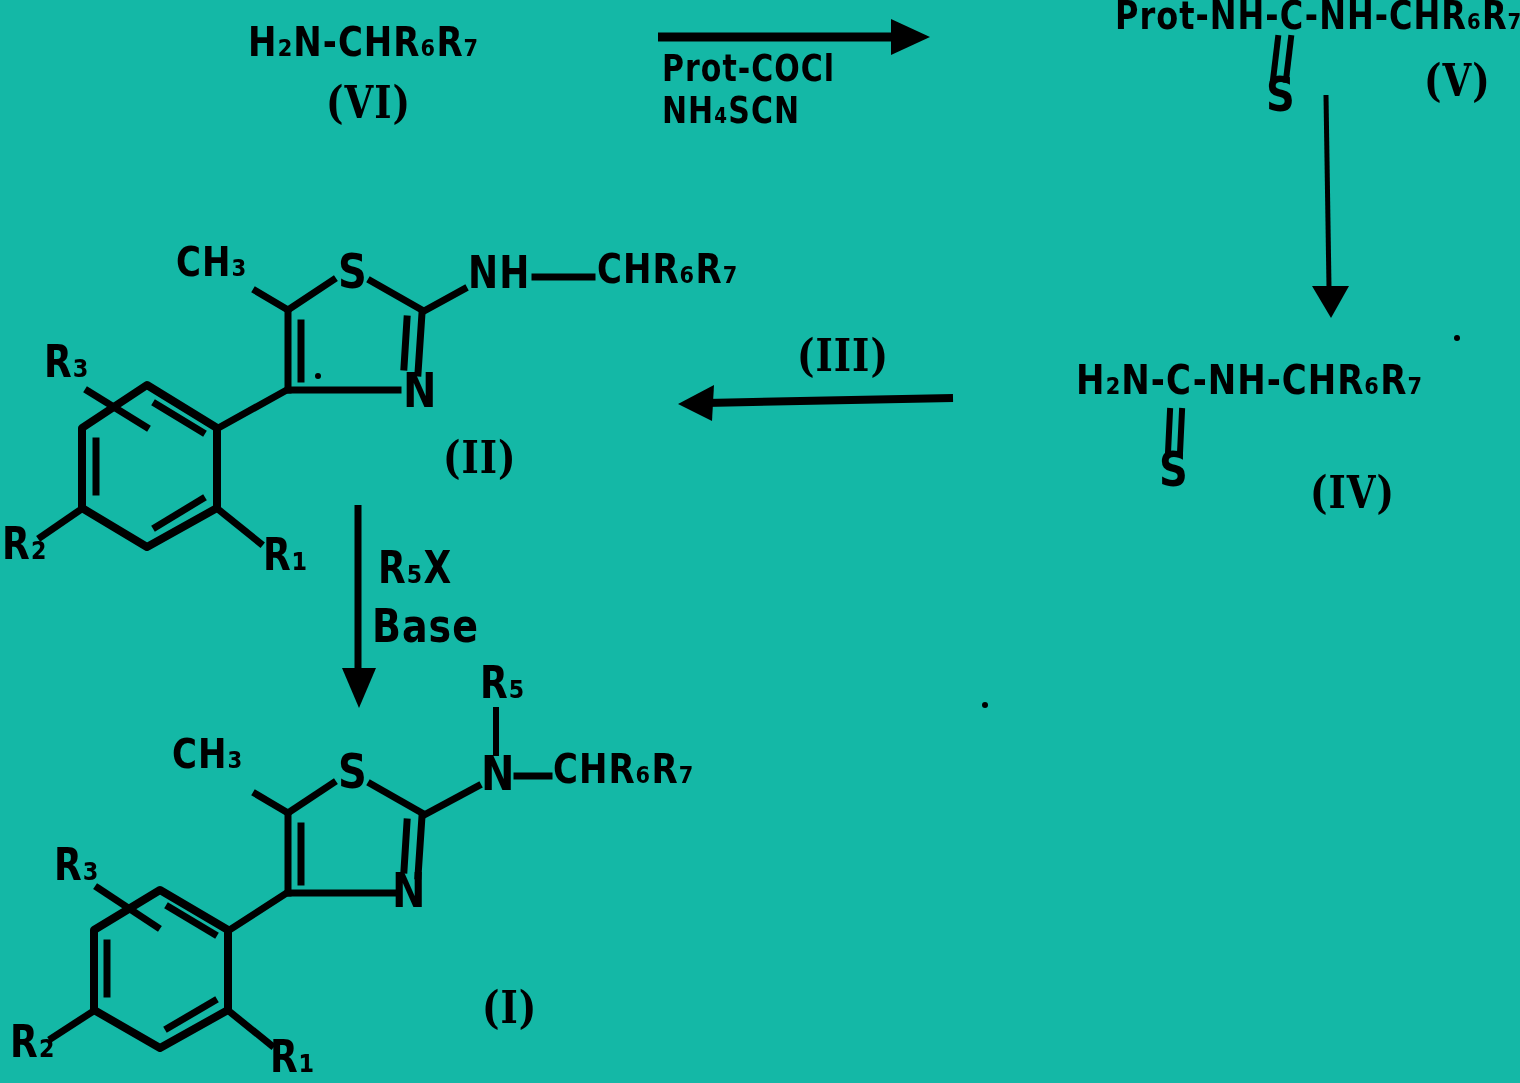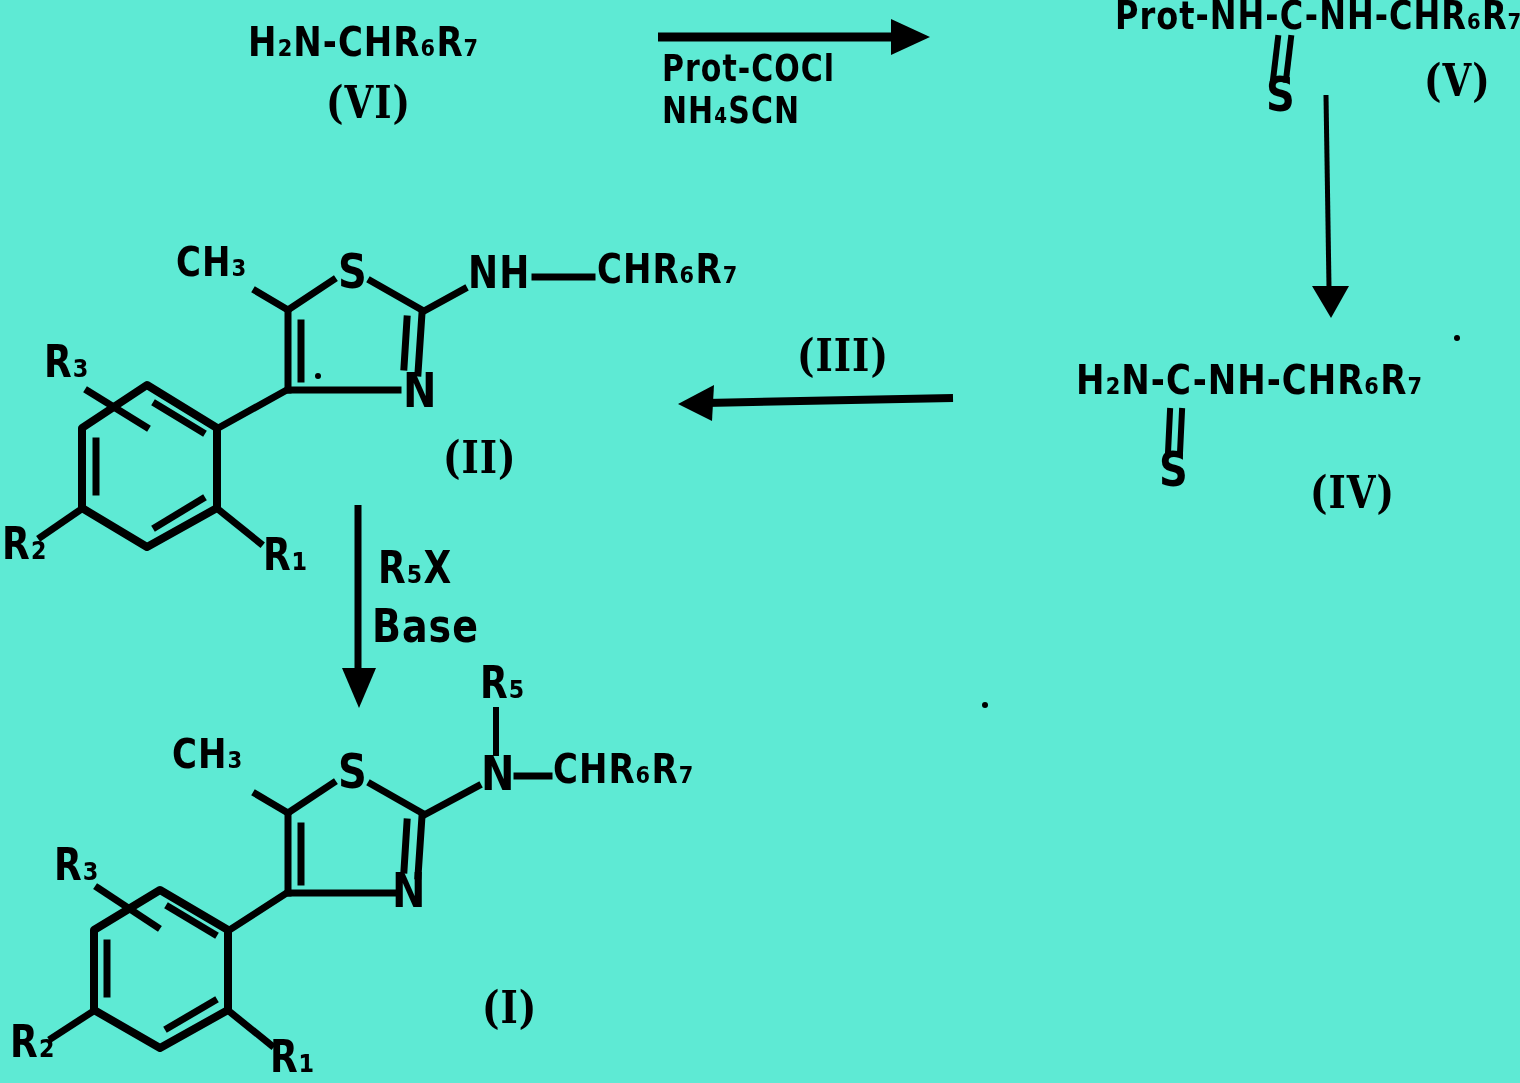--- a/index.html
+++ b/index.html
@@ -1,19 +1,19 @@
 <!DOCTYPE html>
 <html><head>
 <meta charset="utf-8">
 <style>
   html,body{margin:0;padding:0;background:#ffffff;}
   .scheme{
     position:relative;
     width:1520px;height:1083px;
-    background:#5eead4;
+    background:#14b8a6;
     font-family:"DejaVu Sans",sans-serif;
     color:#000;
     overflow:hidden;
   }
   .scheme svg{position:absolute;left:0;top:0;}
   .t{
     position:absolute;
     font-weight:700;
     line-height:1;
     white-space:nowrap;

